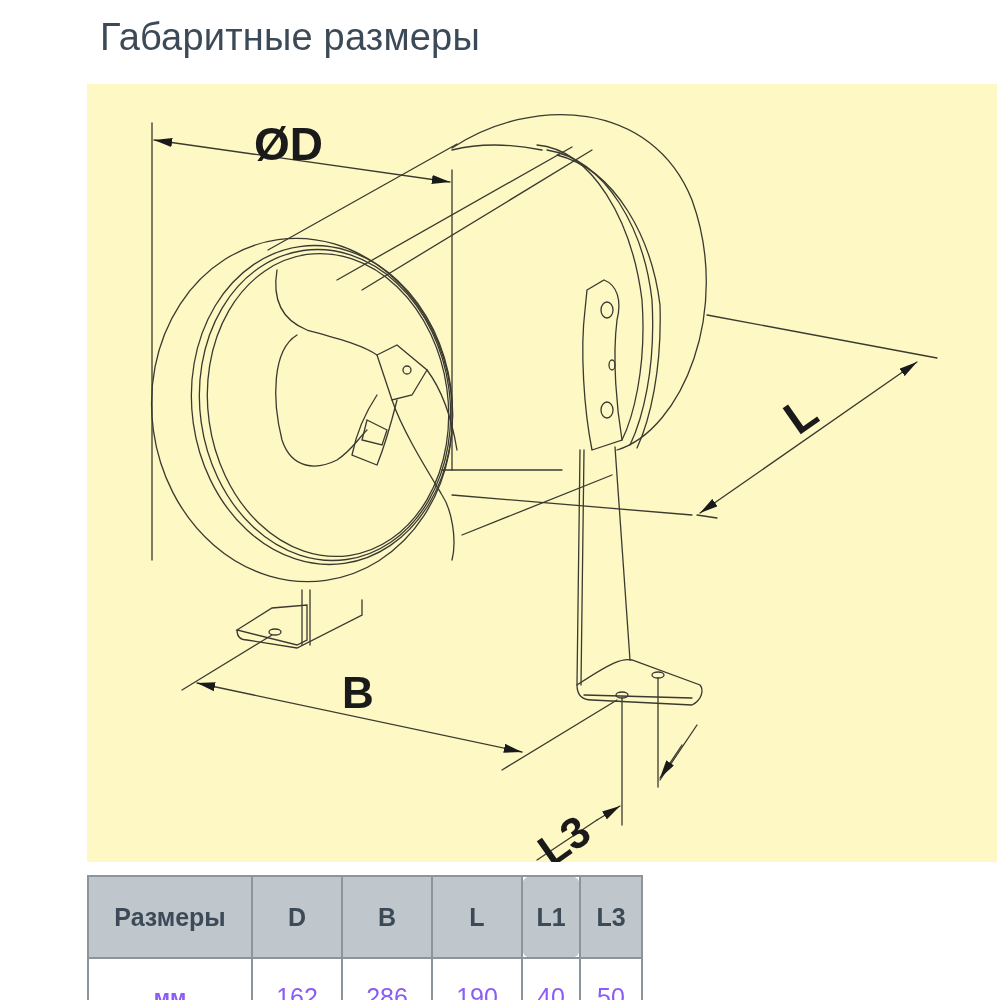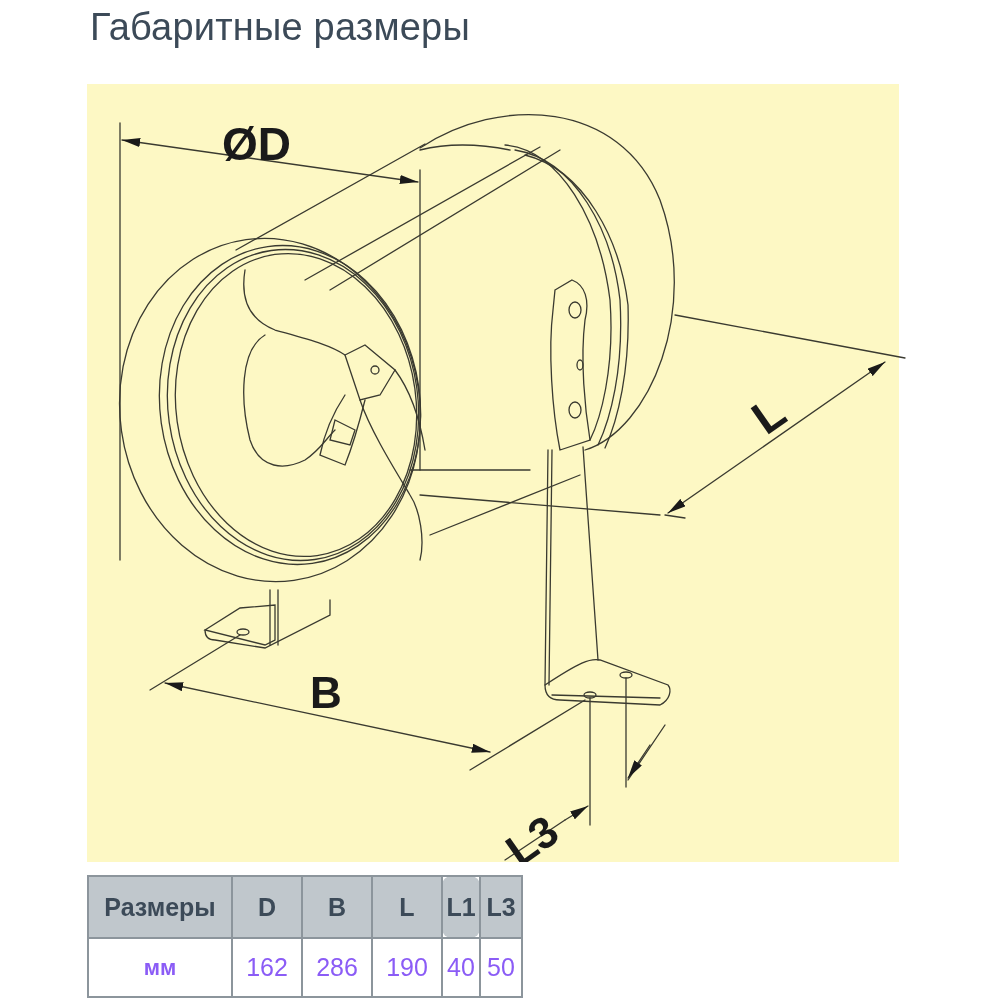--- a/index.html
+++ b/index.html
@@ -1,21 +1,21 @@
 <!DOCTYPE html>
 <html><head>
 <meta charset="utf-8">
 <style>
   html, body { margin: 0; padding: 0; background: #ffffff; }
   body { width: 1000px; height: 1000px; position: relative; overflow: hidden; font-family: "Liberation Sans", "DejaVu Sans", sans-serif; }
-  .title { position: absolute; left: 88px; top: 4px; font-size: 38px; font-weight: 500; color: #3c4a58; letter-spacing: 0.2px; margin: 2px; }
-  .drawing { position: absolute; left: 87px; top: 84px; width: 812px; height: 778px; background: #fdf8c4; }
+  .title { position: absolute; left: 88px; top: 4px; font-size: 38px; font-weight: 500; color: #3c4a58; letter-spacing: 0.2px; margin: 12px; }
+  .drawing { position: absolute; left: 87px; top: 84px; width: 878px; height: 778px; background: #fdf8c4; padding-left: 32px; }
   .drawing svg { display: block; }
   .dims-table { position: absolute; left: 87px; top: 875px; border-collapse: collapse; font-size: 25px; color: #3c4a58; }
-  .dims-table th, .dims-table td { border: 2px solid #8c959c; text-align: center; padding: 0; }
+  .dims-table th, .dims-table td { border: 2px solid #8c959c; text-align: center; padding: 10px; }
   .dims-table th { background: #c0c7cc; height: 60px; font-weight: 700; }
   .dims-table td { background: #ffffff; height: 57px; font-weight: 400; color: #8b5cf6; }
   .dims-table td.rowhead { font-weight: 700; font-size: 22px; }
   .c0 { width: 142px; } .c1 { width: 68px; } .c2 { width: 68px; } .c3 { width: 68px; } .c4 { width: 36px; border-radius: 9px; } .c5 { width: 40px; }
   .lbl { font-family: "Liberation Sans", sans-serif; font-weight: 700; fill: #1a1a1a; }
 </style>
 </head>
 <body>
 
 <h1 class="title">Габаритные размеры</h1>

